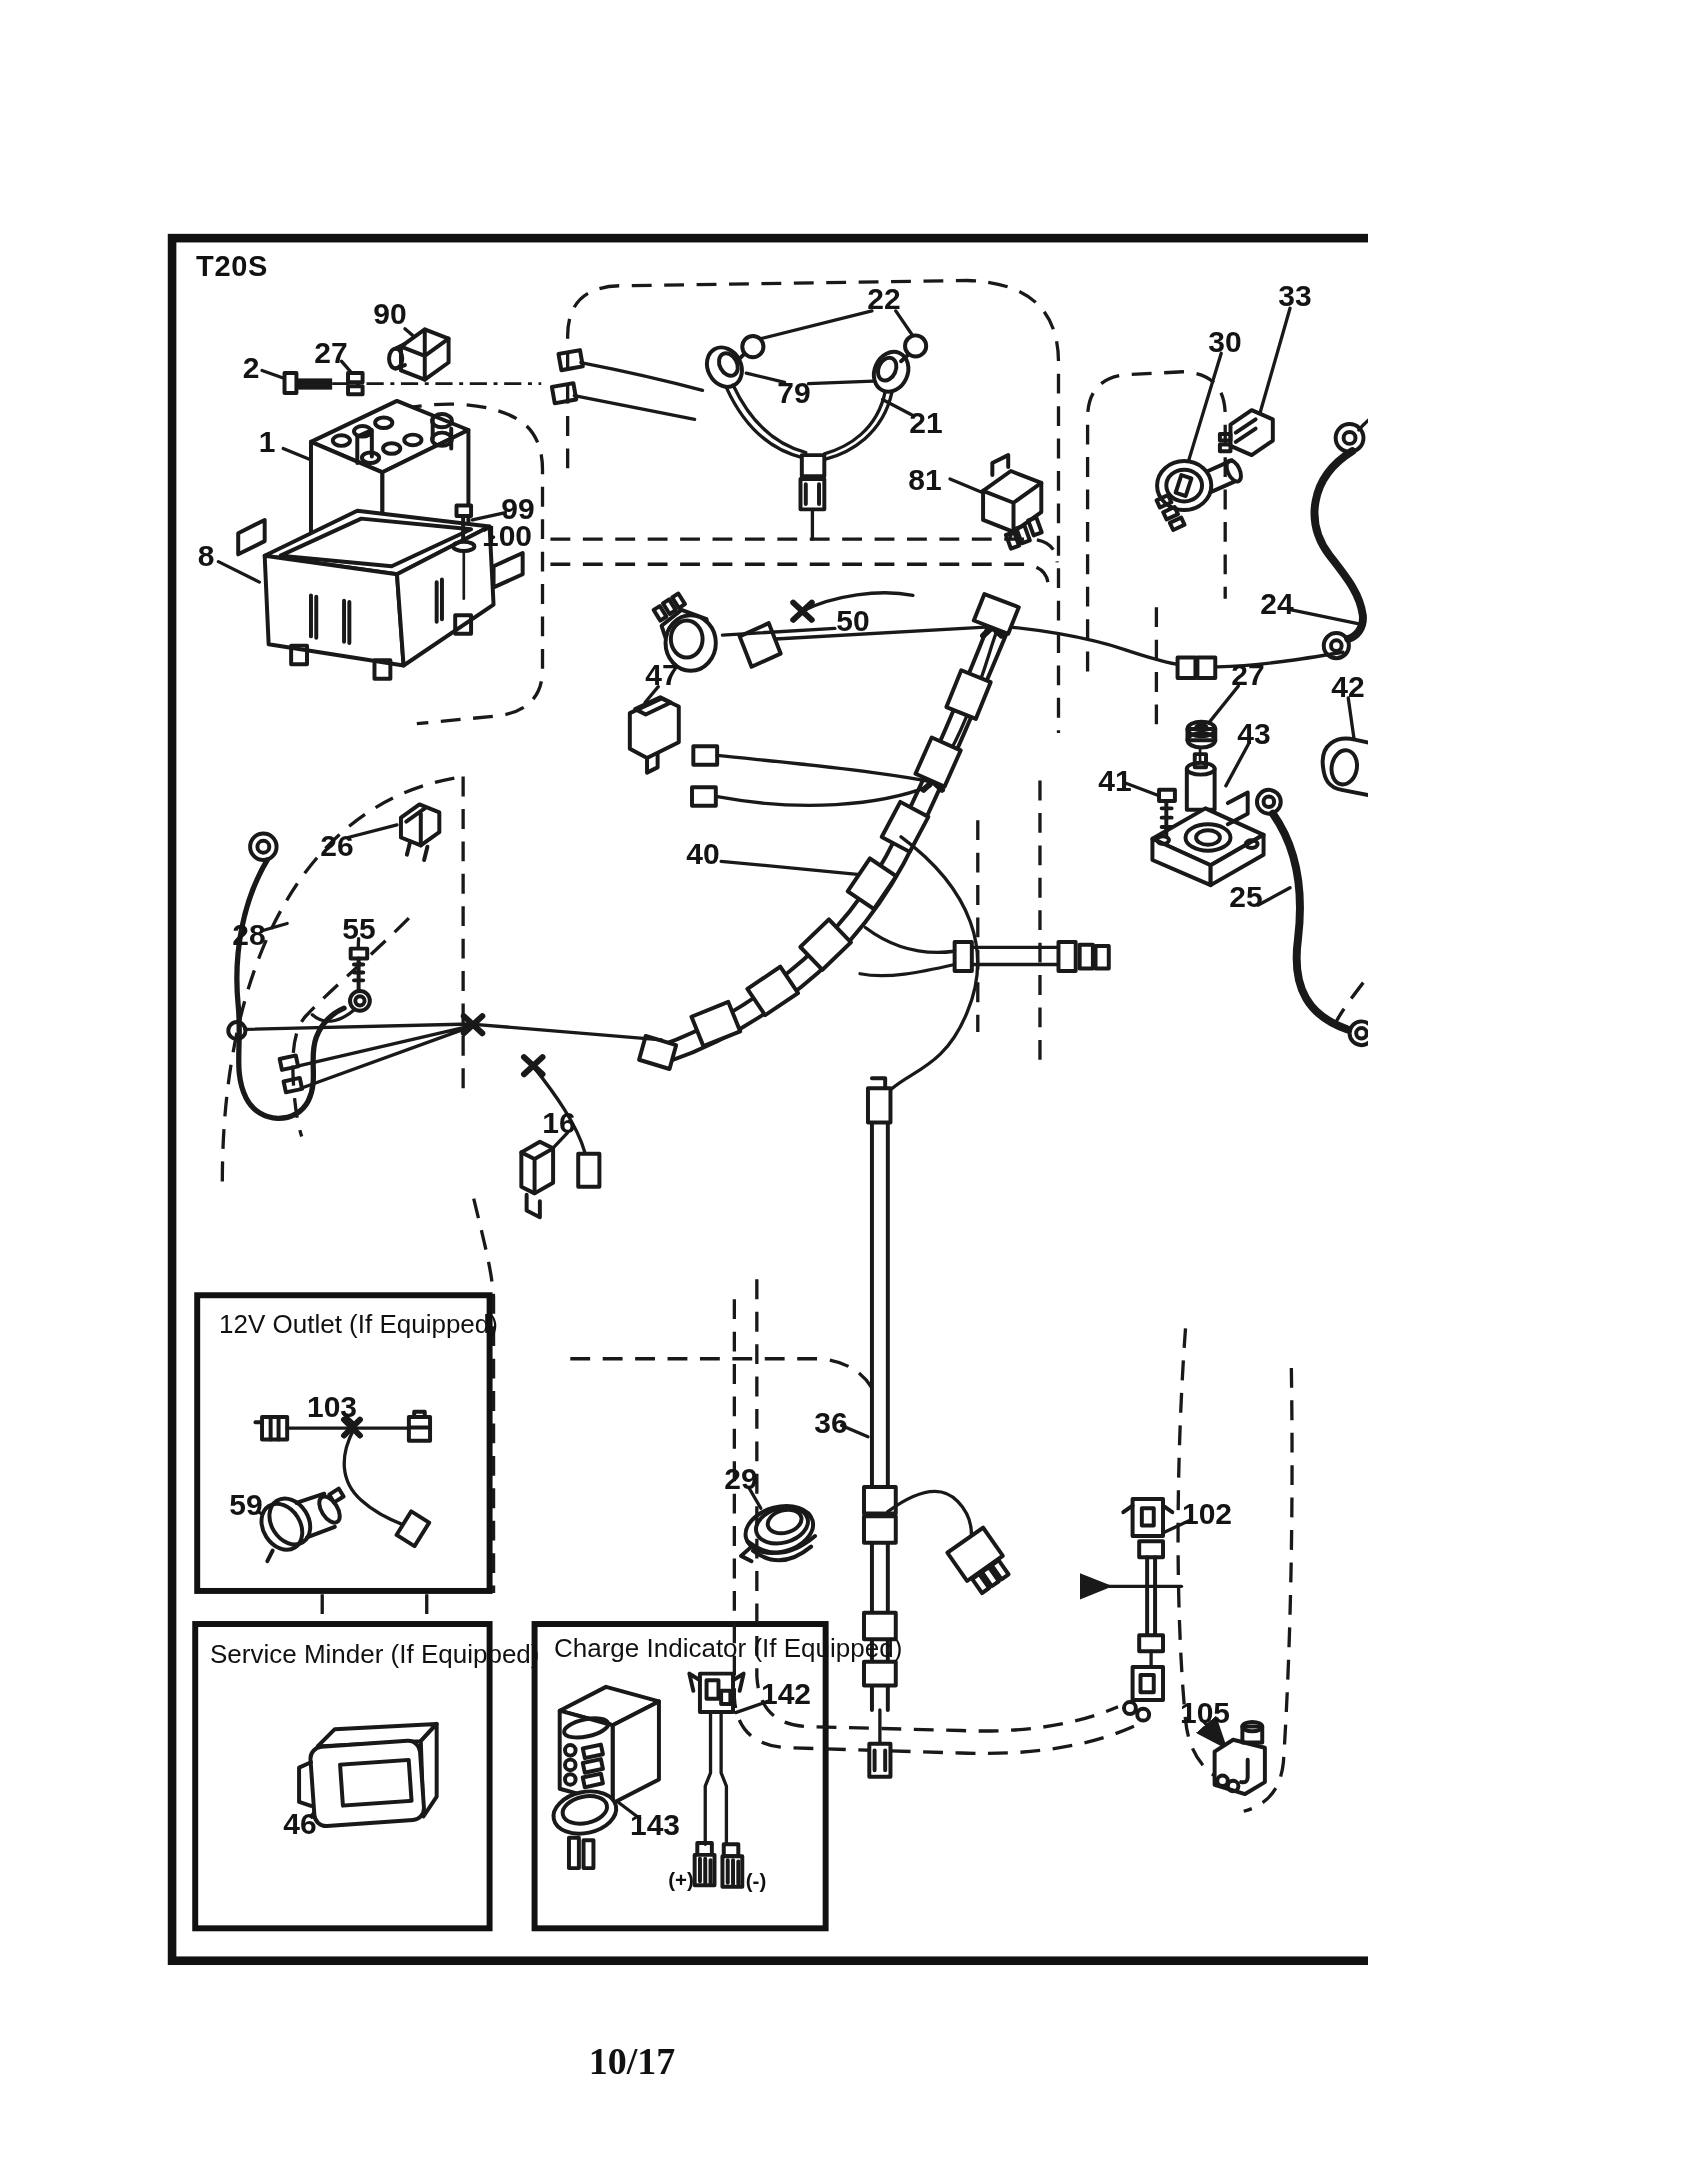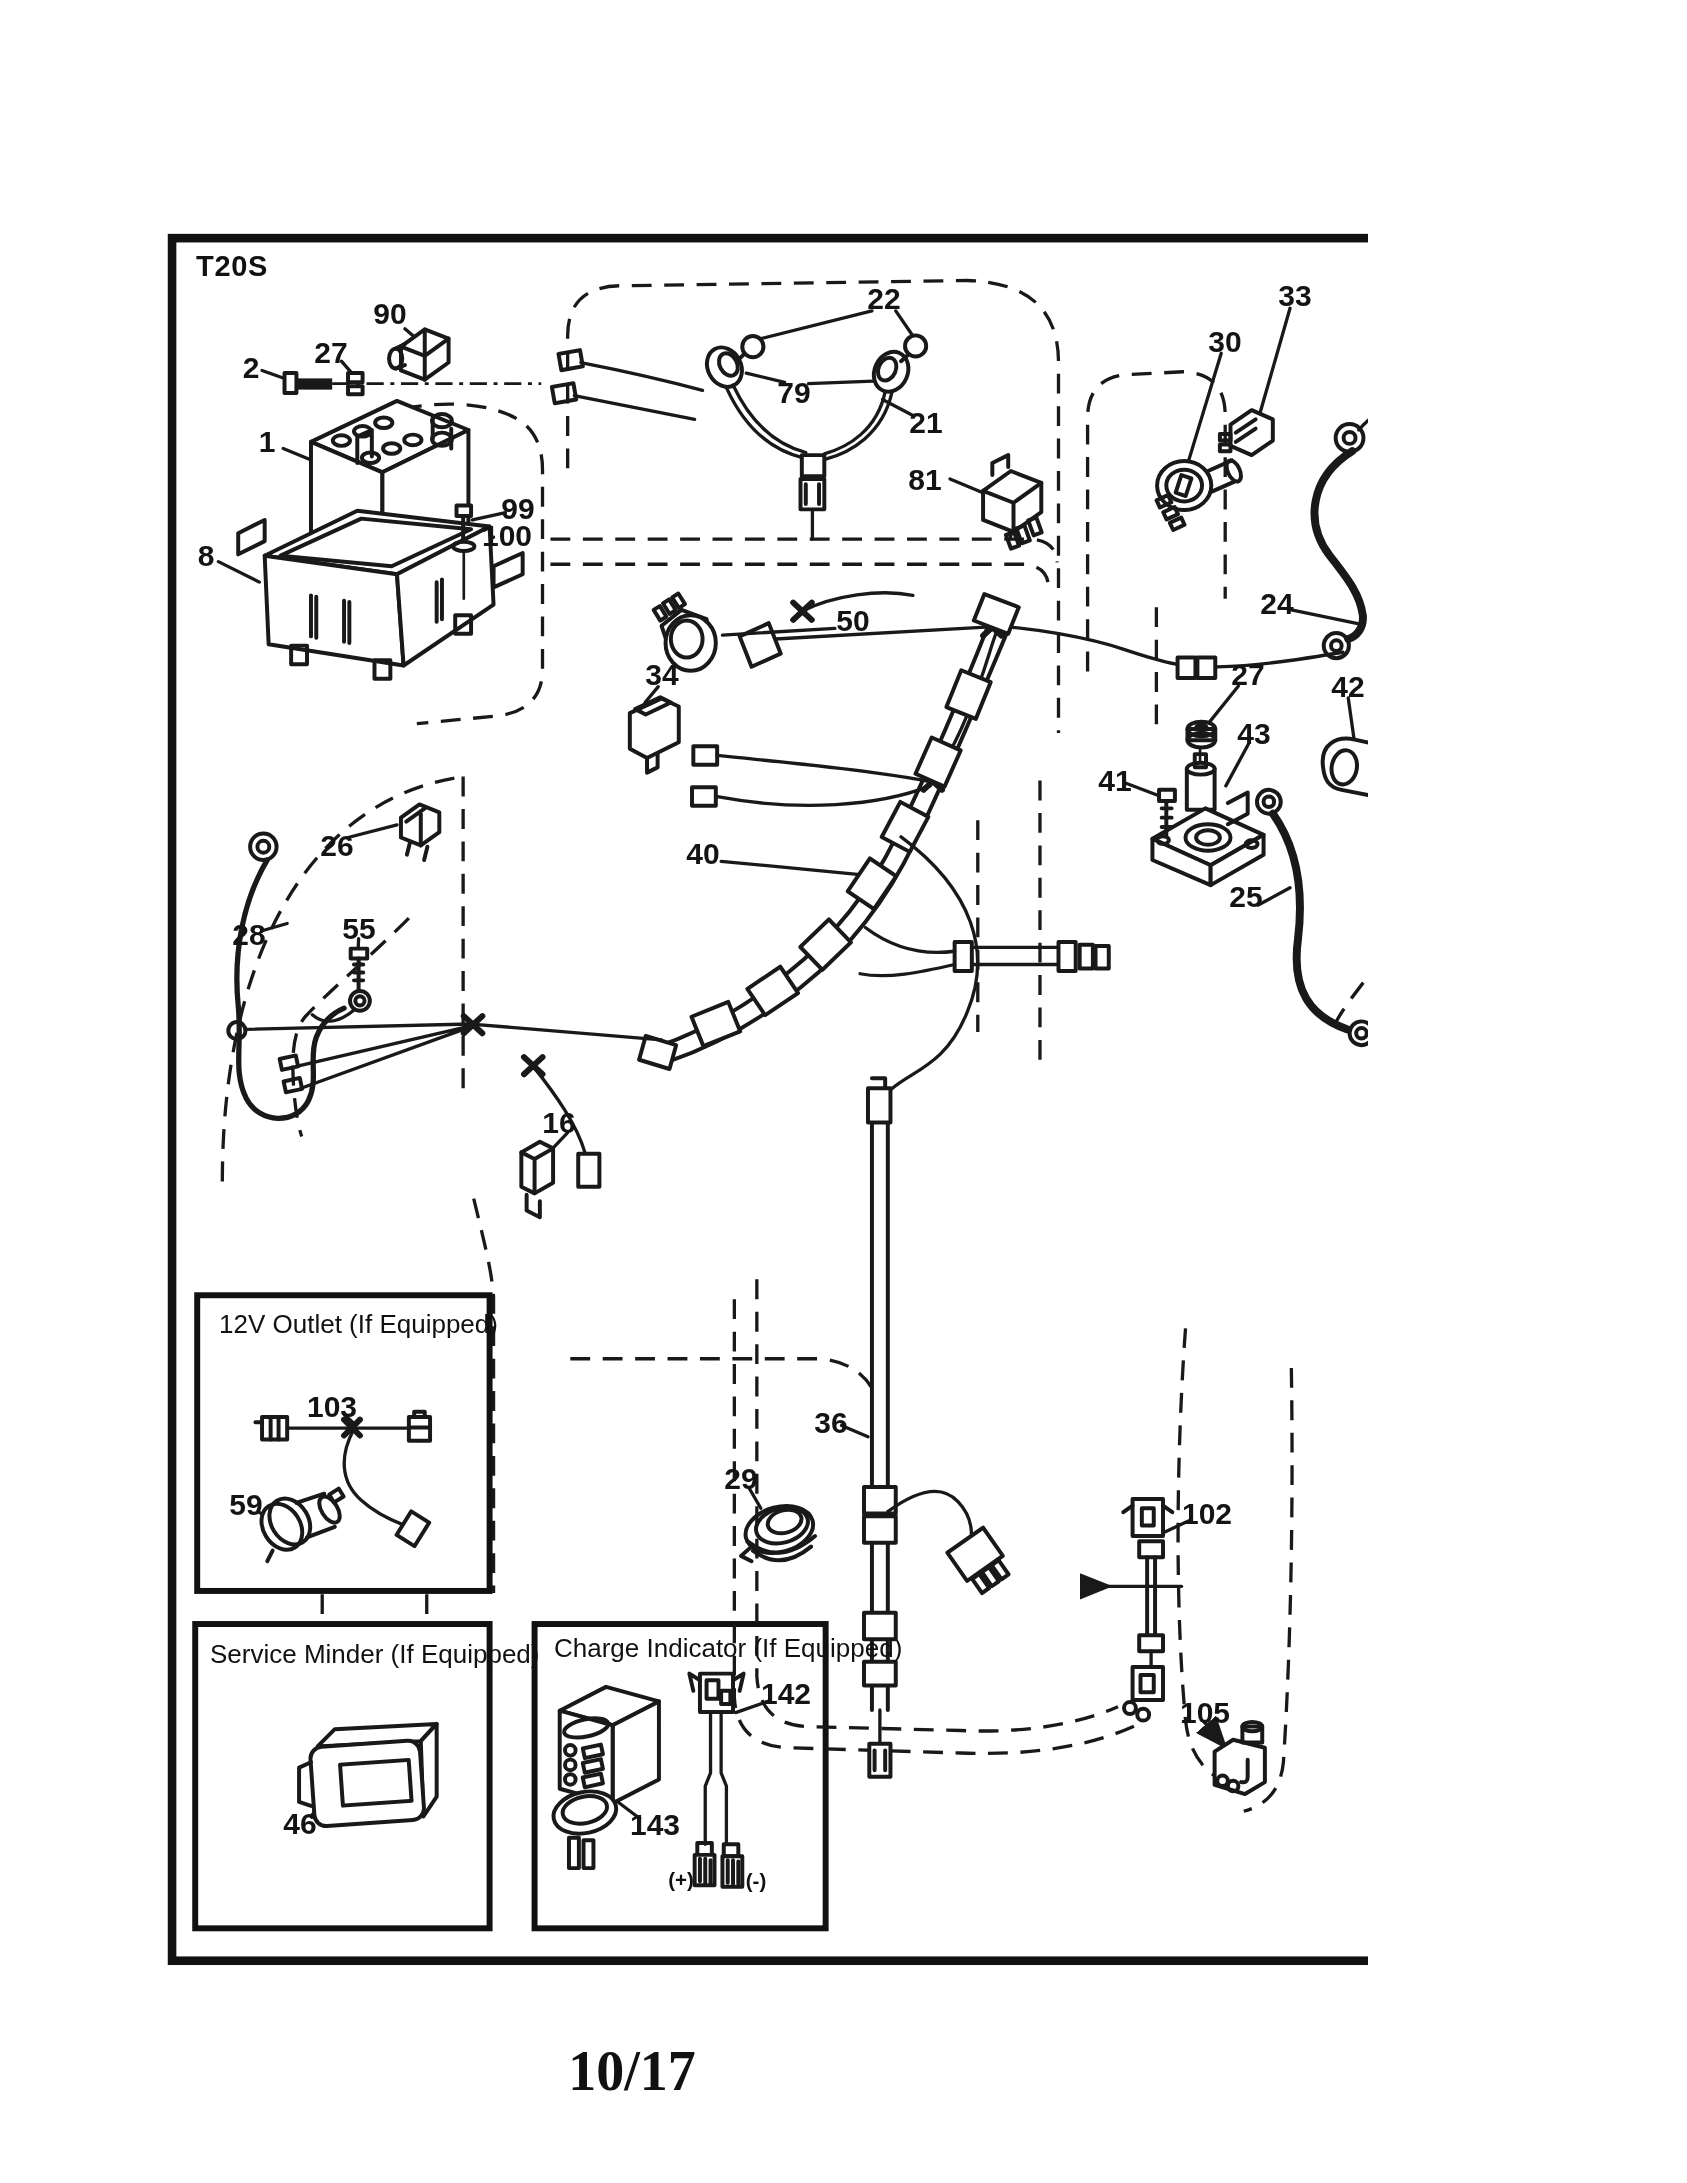--- a/index.html
+++ b/index.html
@@ -22,21 +22,21 @@
   .label{position:absolute;white-space:nowrap;}
   .model{left:196px;top:250px;font-size:29px;font-weight:bold;letter-spacing:0.7px;}
   .inset-title{font-size:26px;font-weight:normal;}
   .t-outlet{left:219px;top:1309px;}
   .t-sm{left:210px;top:1639px;}
   .t-ci{left:554px;top:1633px;}
   .polarity{font-size:20.5px;font-weight:bold;transform:translate(-50%,-50%);}
   .pos{left:681px;top:1880px;}
   .neg{left:756px;top:1881px;}
   .page-num{left:632px;top:2039px;transform:translate(-50%,0);
-            font-family:"Liberation Serif",serif;font-size:56px;font-weight:bold;}
+            font-family:"Liberation Serif",serif;font-size:38px;font-weight:bold;}
   .callout-layer{position:absolute;left:0;top:0;width:100%;height:100%;}
   .callout{position:absolute;transform:translate(-50%,-50%);font-size:30px;font-weight:bold;
            font-family:"Liberation Sans",sans-serif;color:#141414;}
 </style>
 </head>
 <body>
 
 <div class="page">
 
 <svg class="art" viewBox="0 0 2550 3300">
@@ -473,21 +473,21 @@
       <div class="callout" style="left: 884px; top: 299px; text-align: center;">22</div>
       <div class="callout" style="left: 1277px; top: 604px;">24</div>
       <div class="callout" style="left: 1246px; top: 897px;">25</div>
       <div class="callout" style="left: 337px; top: 846px;">26</div>
       <div class="callout" style="left: 331px; top: 353px;">27</div>
       <div class="callout" style="left: 1248px; top: 675px;">27</div>
       <div class="callout" style="left: 249px; top: 935px;">28</div>
       <div class="callout" style="left: 741px; top: 1479px;">29</div>
       <div class="callout" style="left: 1225px; top: 342px;">30</div>
       <div class="callout" style="left: 1295px; top: 296px;">33</div>
-      <div class="callout" style="left: 662px; top: 675px;">34</div>
+      <div class="callout" style="left: 662px; top: 675px;">47</div>
       <div class="callout" style="left: 703px; top: 854px;">40</div>
       <div class="callout" style="left: 1115px; top: 781px;">41</div>
       <div class="callout" style="left: 1348px; top: 687px;">42</div>
       <div class="callout" style="left: 1254px; top: 734px;">43</div>
       <div class="callout" style="left: 300px; top: 1824px;">46</div>
       <div class="callout" style="left: 853px; top: 621px;">50</div>
       <div class="callout" style="left: 359px; top: 929px;">55</div>
       <div class="callout" style="left: 246px; top: 1505px;">59</div>
       <div class="callout" style="left: 831px; top: 1423px;">36</div>
       <div class="callout" style="left: 794px; top: 393px;">79</div>

